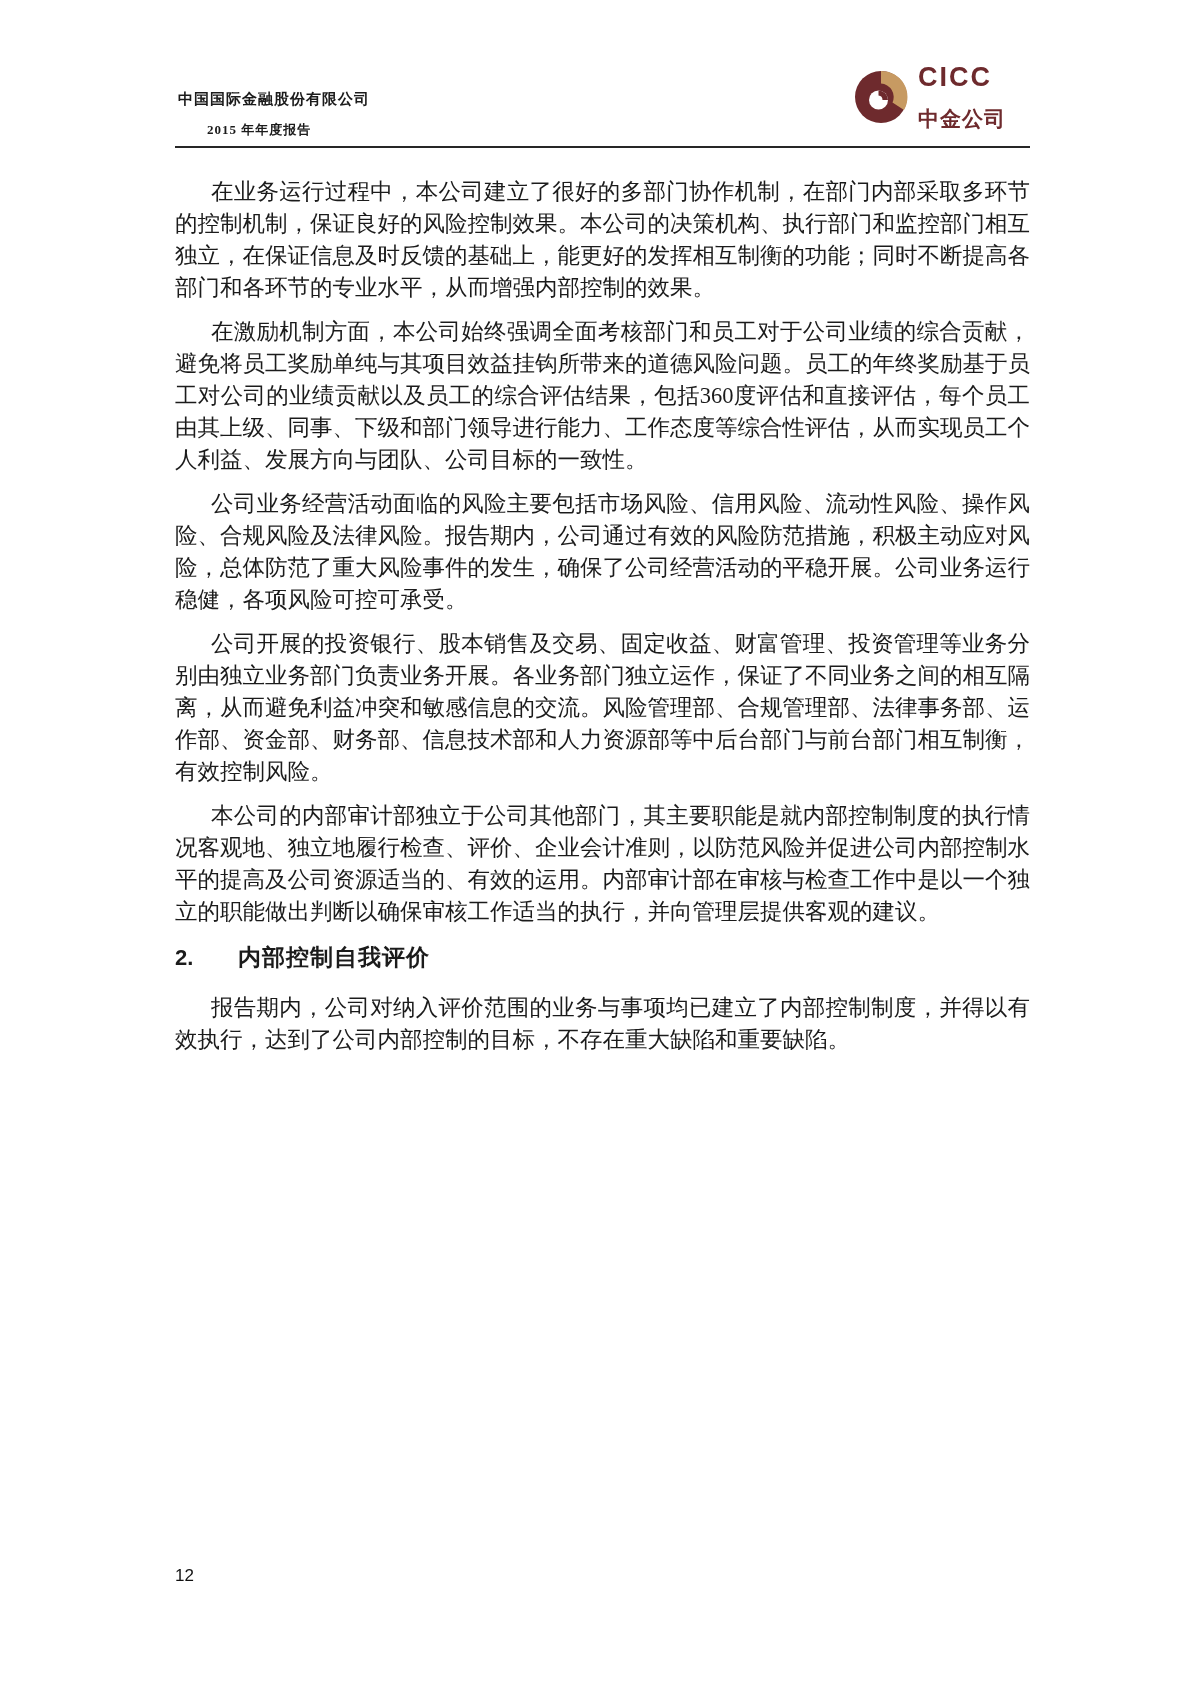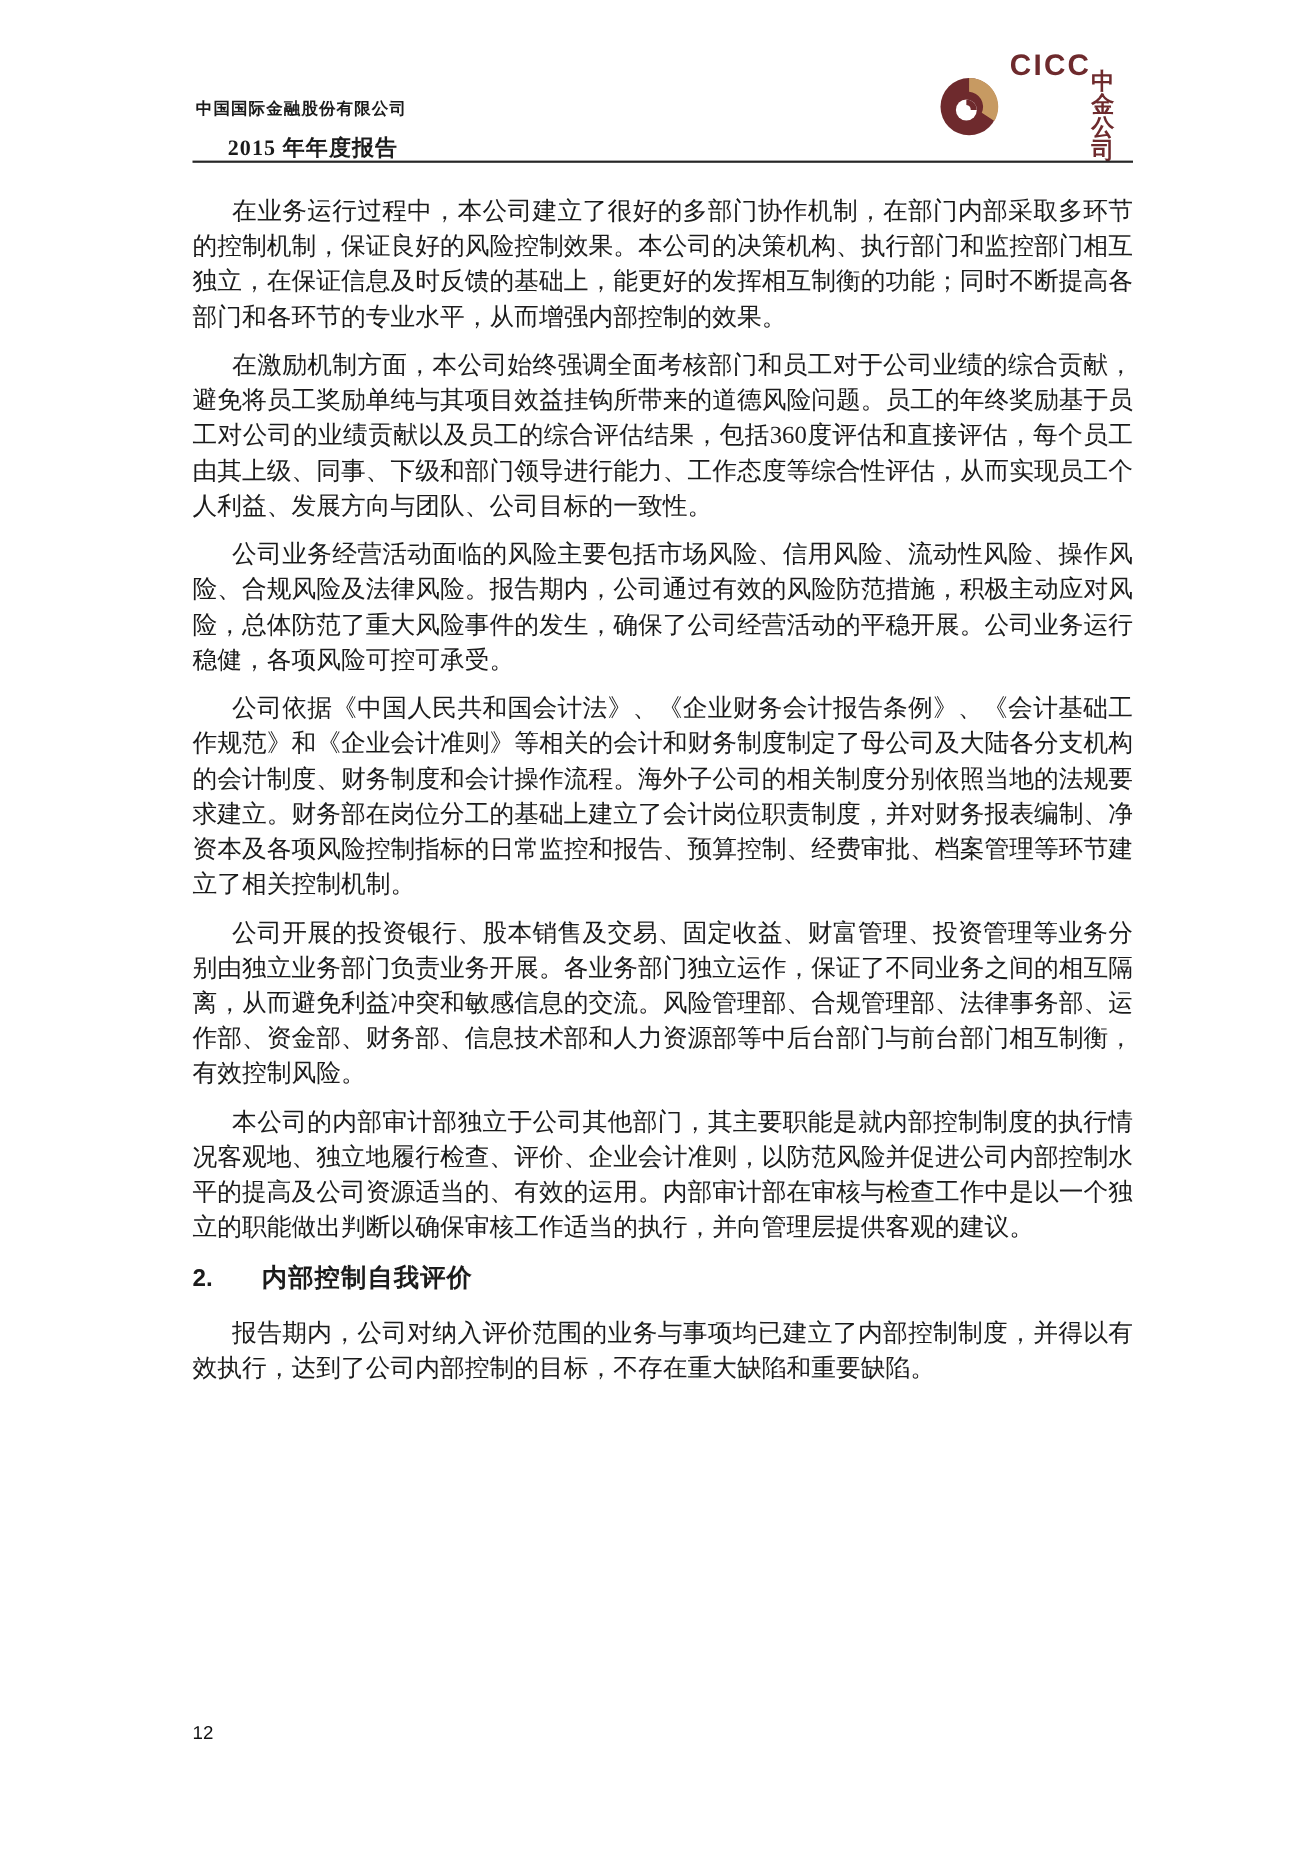--- a/index.html
+++ b/index.html
@@ -17,32 +17,32 @@
     overflow:hidden;
   }
   
   .header{position:absolute;left:0;top:0;width:100%;height:150px;}
   .company-name{
     position:absolute;left:178px;top:90px;
     font-size:15px;font-weight:bold;letter-spacing:1px;
   }
   .report-title{
     position:absolute;left:207px;top:121px;
-    font-size:20px;font-weight:bold;letter-spacing:1px;font-family:Liberation Serif, serif;
+    font-size:13px;font-weight:bold;letter-spacing:1px;font-family:Liberation Serif, serif;
   }
   .header-rule{
     position:absolute;left:175px;top:146px;width:855px;height:2px;
     background:#262626;
   }
   .logo{
     position:absolute;left:853px;top:66px;width:160px;height:62px;
     display:flex;align-items:center;gap:9px;
   }
   .logo-mark{width:56px;height:56px;flex:0 0 auto;}
-  .logo-text{display:flex;flex-direction:row;line-height:1;}
+  .logo-text{display:flex;flex-direction:column;line-height:1;}
   .logo-text-en{
     font-family:"Liberation Sans","DejaVu Sans",sans-serif;
     font-size:27px;font-weight:bold;color:var(--brand-maroon);letter-spacing:2px;
   }
   .logo-text-zh{
     font-size:21px;font-weight:bold;color:var(--brand-maroon);
     letter-spacing:1px;margin-top:18px;
   }
   
   .content{
@@ -98,21 +98,20 @@
       </span>
     </div>
 
     <div class="header-rule"></div>
   </div>
 
   <div class="content">
     <p class="para">在业务运行过程中，本公司建立了很好的多部门协作机制，在部门内部采取多环节的控制机制，保证良好的风险控制效果。本公司的决策机构、执行部门和监控部门相互独立，在保证信息及时反馈的基础上，能更好的发挥相互制衡的功能；同时不断提高各部门和各环节的专业水平，从而增强内部控制的效果。</p>
     <p class="para">在激励机制方面，本公司始终强调全面考核部门和员工对于公司业绩的综合贡献，避免将员工奖励单纯与其项目效益挂钩所带来的道德风险问题。员工的年终奖励基于员工对公司的业绩贡献以及员工的综合评估结果，包括360度评估和直接评估，每个员工由其上级、同事、下级和部门领导进行能力、工作态度等综合性评估，从而实现员工个人利益、发展方向与团队、公司目标的一致性。</p>
     <p class="para">公司业务经营活动面临的风险主要包括市场风险、信用风险、流动性风险、操作风险、合规风险及法律风险。报告期内，公司通过有效的风险防范措施，积极主动应对风险，总体防范了重大风险事件的发生，确保了公司经营活动的平稳开展。公司业务运行稳健，各项风险可控可承受。</p>
-    <p class="para">公司依据《中国人民共和国会计法》、《企业财务会计报告条例》、《会计基础工作规范》和《企业会计准则》等相关的会计和财务制度制定了母公司及大陆各分支机构的会计制度、财务制度和会计操作流程。海外子公司的相关制度分别依照当地的法规要求建立。财务部在岗位分工的基础上建立了会计岗位职责制度，并对财务报表编制、净资本及各项风险控制指标的日常监控和报告、预算控制、经费审批、档案管理等环节建立了相关控制机制。</p>
     <p class="para">公司开展的投资银行、股本销售及交易、固定收益、财富管理、投资管理等业务分别由独立业务部门负责业务开展。各业务部门独立运作，保证了不同业务之间的相互隔离，从而避免利益冲突和敏感信息的交流。风险管理部、合规管理部、法律事务部、运作部、资金部、财务部、信息技术部和人力资源部等中后台部门与前台部门相互制衡，有效控制风险。</p>
     <p class="para">本公司的内部审计部独立于公司其他部门，其主要职能是就内部控制制度的执行情况客观地、独立地履行检查、评价、企业会计准则，以防范风险并促进公司内部控制水平的提高及公司资源适当的、有效的运用。内部审计部在审核与检查工作中是以一个独立的职能做出判断以确保审核工作适当的执行，并向管理层提供客观的建议。</p>
 
     <div class="section-heading">
       <span class="section-number">2.</span>
       <span class="section-title">内部控制自我评价</span>
     </div>
 
     <p class="para">报告期内，公司对纳入评价范围的业务与事项均已建立了内部控制制度，并得以有效执行，达到了公司内部控制的目标，不存在重大缺陷和重要缺陷。</p>
   </div>

